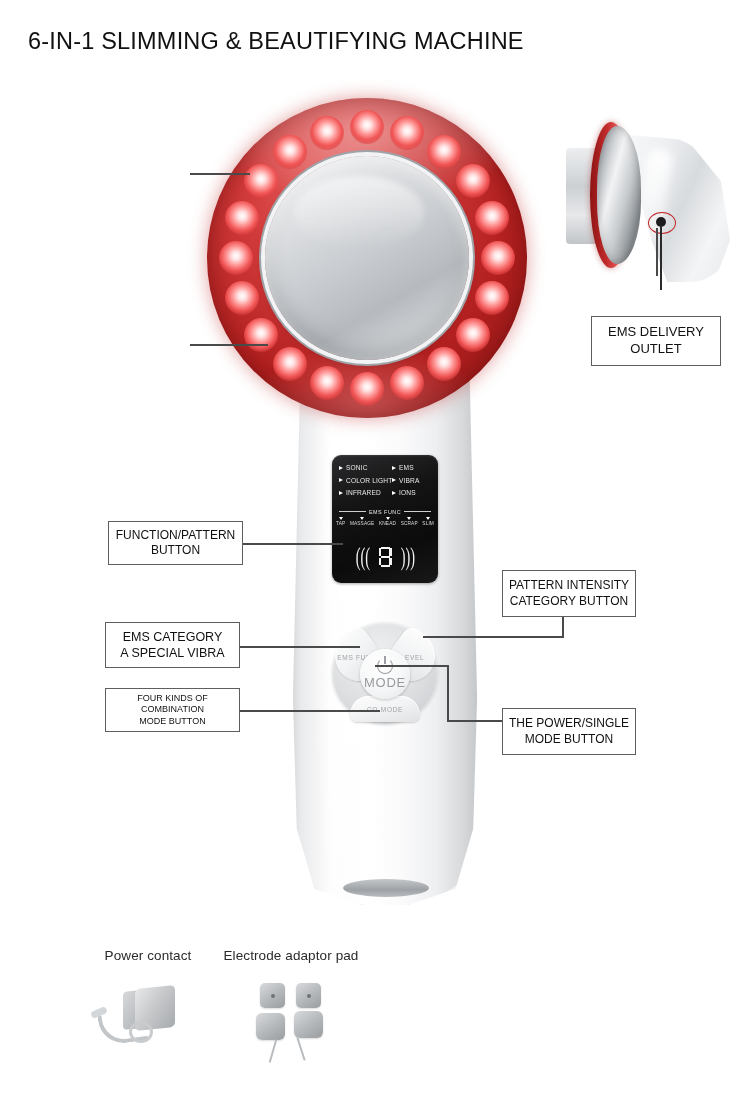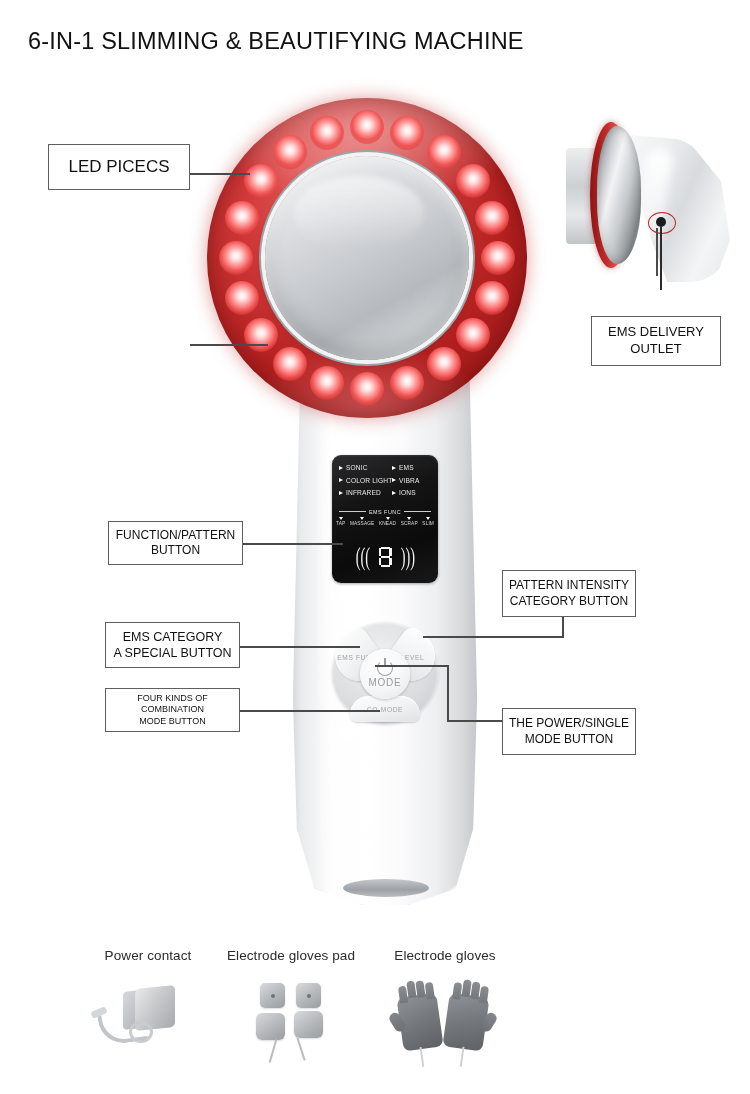--- a/index.html
+++ b/index.html
@@ -350,21 +350,21 @@
   .power-glyph::after {
     content: "";
     position: absolute;
     left: 50%; top: -3px;
     margin-left: -0.8px;
     width: 1.6px; height: 8px;
     background: #9b9fa3;
   }
   .mode-text {
     color: #979b9f;
-    font-size: 10px;
+    font-size: 13px;
     letter-spacing: 0.7px;
   }
 
   
   #detail {
     position: absolute;
     left: 566px;
     top: 112px;
     width: 178px;
     height: 180px;
@@ -595,23 +595,20 @@
   <div class="lead v" style="left:562px; top:617px; height:21px;"></div>
 
   <div class="lead h" style="left:240px; top:646px; width:120px;"></div>
 
   <div class="lead h" style="left:240px; top:710px; width:140px;"></div>
 
   <div class="lead h" style="left:375px; top:665px; width:73px;"></div>
   <div class="lead v" style="left:447px; top:665px; height:56px;"></div>
   <div class="lead h" style="left:447px; top:720px; width:55px;"></div>
 
-  <div class="callout" style="left:48px; top:144px; width:142px; height:46px; font-size:17px;">
-    <span>LED PICECS</span>
-  </div>
 
 
   <div class="callout" style="left:591px; top:316px; width:130px; height:50px; font-size:13px;">
     <div>
       <span>EMS DELIVERY</span>
       <span>OUTLET</span>
     </div>
   </div>
 
   <div class="callout" style="left:108px; top:521px; width:135px; height:44px; font-size:12px;">
@@ -624,21 +621,21 @@
   <div class="callout" style="left:502px; top:570px; width:134px; height:47px; font-size:12px;">
     <div>
       <span>PATTERN INTENSITY</span>
       <span>CATEGORY BUTTON</span>
     </div>
   </div>
 
   <div class="callout" style="left:105px; top:622px; width:135px; height:46px; font-size:12.5px;">
     <div>
       <span>EMS CATEGORY</span>
-      <span>A SPECIAL BUTTON</span>
+      <span>A SPECIAL VIBRA</span>
     </div>
   </div>
 
   <div class="callout" style="left:105px; top:688px; width:135px; height:44px; font-size:9px;">
     <div>
       <span>FOUR KINDS OF COMBINATION</span>
       <span>MODE BUTTON</span>
     </div>
   </div>
 
@@ -794,53 +791,32 @@
       <div class="acc-art">
         <div class="ad-cord"></div>
         <div class="ad-plug"></div>
         <div class="ad-brick2"></div>
         <div class="ad-brick"></div>
         <div class="ad-loop"></div>
       </div>
     </div>
 
     <div class="acc" style="left:206px;">
-      <div class="acc-label">Electrode gloves pad</div>
+      <div class="acc-label">Electrode adaptor pad</div>
       <div class="acc-art">
         <div class="pad-sq" style="left:34px; top:4px;">
           <i class="snap"></i>
         </div>
         <div class="pad-sq" style="left:70px; top:4px;">
           <i class="snap"></i>
         </div>
         <div class="pad-sq big" style="left:30px; top:34px;"></div>
         <div class="pad-sq big" style="left:68px; top:32px;"></div>
         <div class="pad-wire" style="left:46px; top:60px; transform:rotate(16deg);"></div>
         <div class="pad-wire" style="left:74px; top:58px; transform:rotate(-18deg);"></div>
       </div>
     </div>
 
-    <div class="acc" style="left:360px;">
-      <div class="acc-label">Electrode gloves</div>
-      <div class="acc-art">
-        <div class="glove" style="left:20px; top:16px; transform:rotate(-8deg);">
-          <i class="finger" style="left:3px;"></i>
-          <i class="finger" style="left:12px; top:-15px;"></i>
-          <i class="finger" style="left:21px; top:-14px;"></i>
-          <i class="finger" style="left:30px;"></i>
-          <i class="thumb" style="left:-8px; top:14px; transform:rotate(-24deg);"></i>
-          <i class="cuffwire" style="left:16px;"></i>
-        </div>
-        <div class="glove" style="left:66px; top:16px; transform:rotate(8deg);">
-          <i class="finger" style="left:3px;"></i>
-          <i class="finger" style="left:12px; top:-15px;"></i>
-          <i class="finger" style="left:21px; top:-14px;"></i>
-          <i class="finger" style="left:30px;"></i>
-          <i class="thumb" style="right:-8px; top:14px; transform:rotate(24deg);"></i>
-          <i class="cuffwire" style="left:20px;"></i>
-        </div>
-      </div>
-    </div>
 
 
   </div>
 
 </div>
 
 </body></html>

